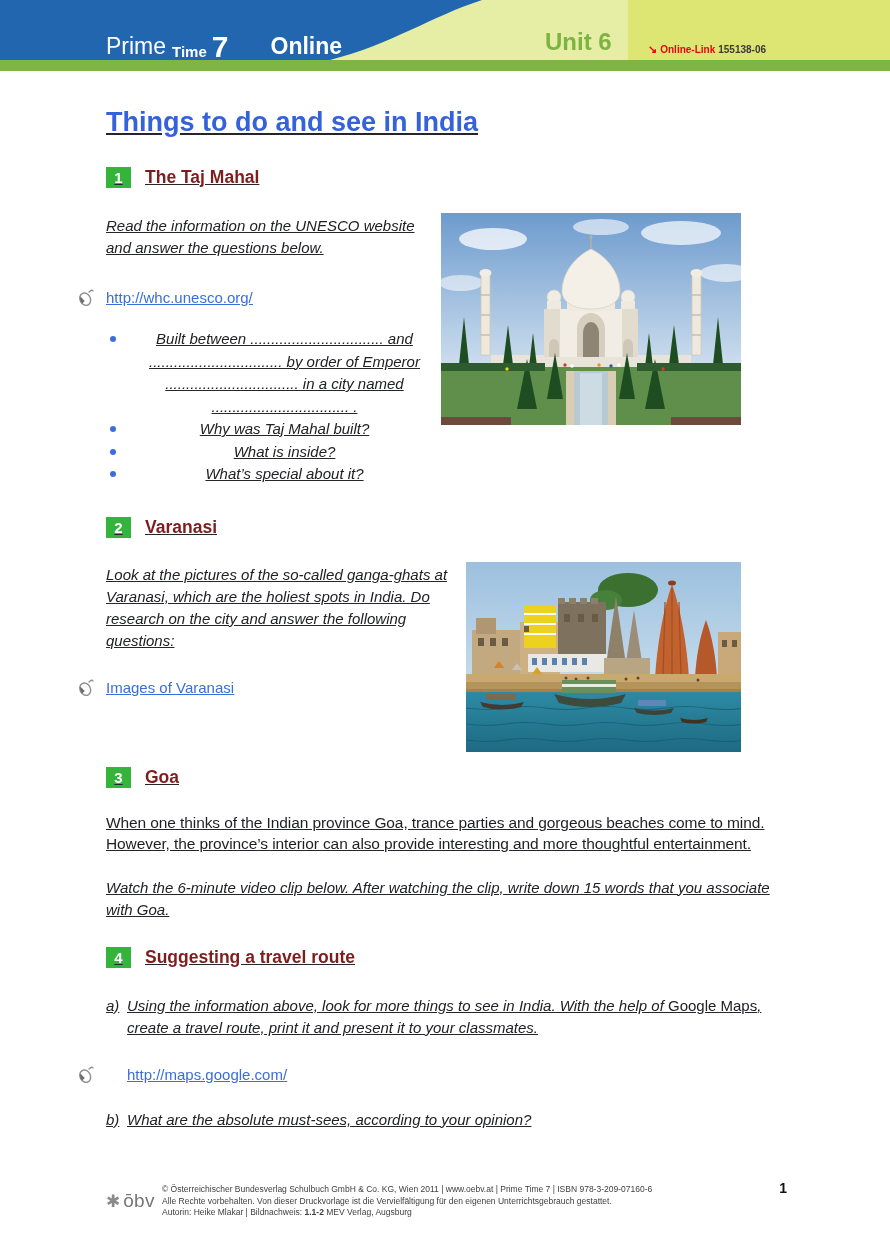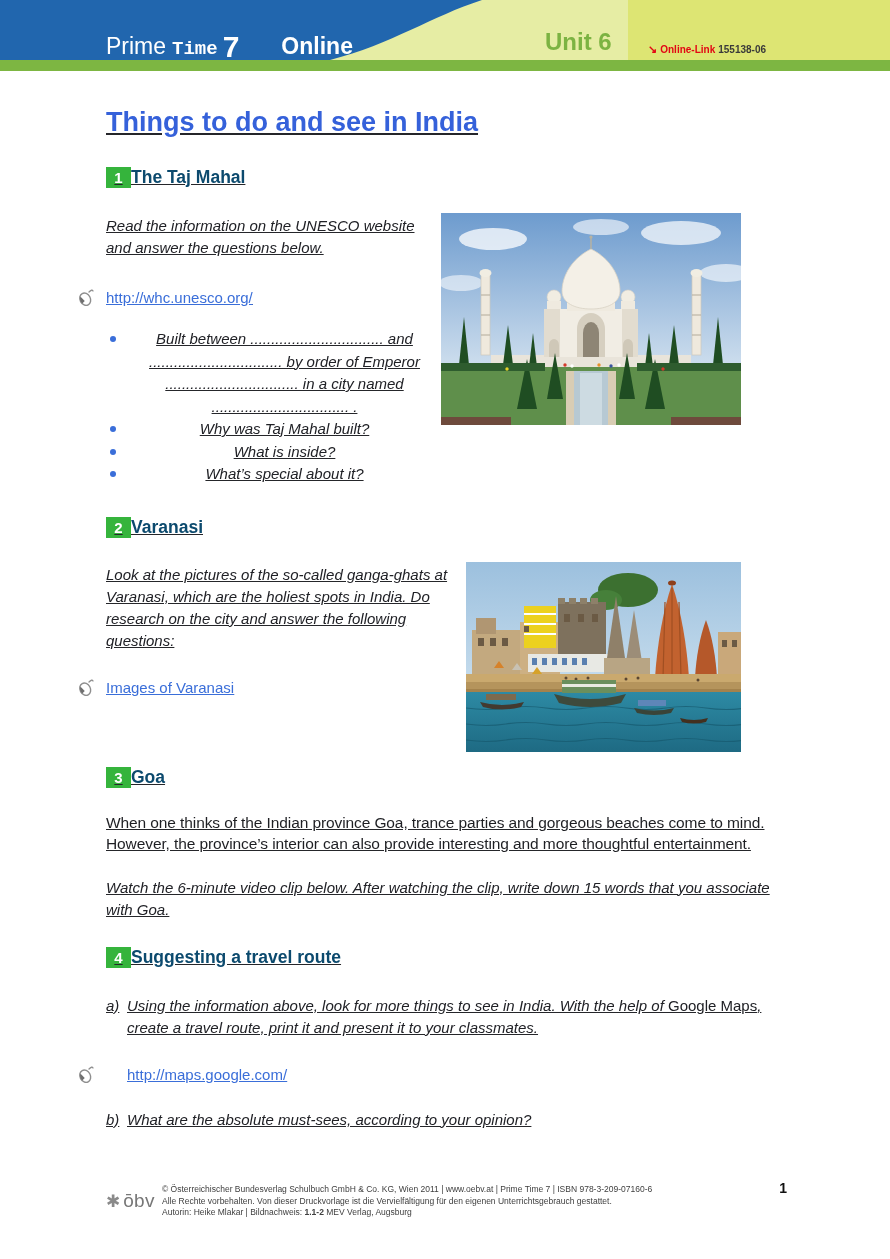--- a/index.html
+++ b/index.html
@@ -7,36 +7,36 @@
     width:890px;height:1259px;position:relative;background:#ffffff;
     font-family:"Liberation Sans", sans-serif;color:#25262a;
     -webkit-font-smoothing:antialiased;
   }
   
   .header{position:relative;height:60px;background:#2166ae;overflow:hidden;}
   .header .swoosh{position:absolute;left:0;top:0;}
   .brand{position:absolute;left:106px;top:0;height:60px;display:flex;align-items:flex-end;
          padding-bottom:6px;color:#fff;}
   .brand .p{font-size:23px;font-weight:400;}
-  .brand .t{font-size:19px;font-weight:700;margin-left:6px;font-family:Liberation Mono, monospace;}
+  .brand .t{font-size:15px;font-weight:700;margin-left:6px;}
   .brand .seven{font-size:30px;font-weight:700;margin-left:5px;line-height:1;position:relative;top:2px;}
   .brand .online{font-size:23px;font-weight:700;margin-left:42px;}
   .unit{position:absolute;left:545px;top:28px;font-size:24px;font-weight:700;color:#7cb342;}
   .onlink{position:absolute;left:648px;top:44px;font-size:10px;display:flex;align-items:center;gap:3px;}
   .onlink .arrow{color:#e30613;font-weight:700;font-size:11px;line-height:1;}
   .onlink .lbl{color:#e30613;font-weight:700;}
   .onlink .code{color:#3a3a3a;font-weight:600;}
   .greenbar{height:11px;background:#7db642;}
   
   .content{padding:0 112px 0 106px;text-decoration:underline;}
   .pagetitle{margin-top:34px;font-size:27px;line-height:34px;font-weight:700;color:#3561da;margin-bottom:27px;}
   .badge-row{display:flex;align-items:center;height:22px;}
   .badge{width:25px;height:21px;background:#35b43c;color:#fff;font-weight:700;font-size:15px;
          display:flex;align-items:center;justify-content:center;}
-  .badge-label{font-size:17.5px;font-weight:700;color:#0c4a6e;}
+  .badge-label{margin-left:14px;font-size:17.5px;font-weight:700;color:#7f1d1d;}
   .row{display:flex;align-items:flex-start;}
   .col-text{flex:1 1 auto;min-width:0;}
   .photo{flex:0 0 auto;margin-right:37px;}
   .photo svg{display:block;}
   .ital{font-style:italic;font-size:15px;line-height:22px;color:#202126;}
   .upright{font-style:normal;}
   .linkrow{display:flex;align-items:center;margin-left:-28px;height:20px;}
   .mouse{width:16px;height:19px;flex:0 0 16px;}
   .linkrow a{margin-left:12px;font-size:15px;color:#3a6ed9;text-decoration:underline;}
   ul.blist{list-style:none;margin:0;padding:0;}

